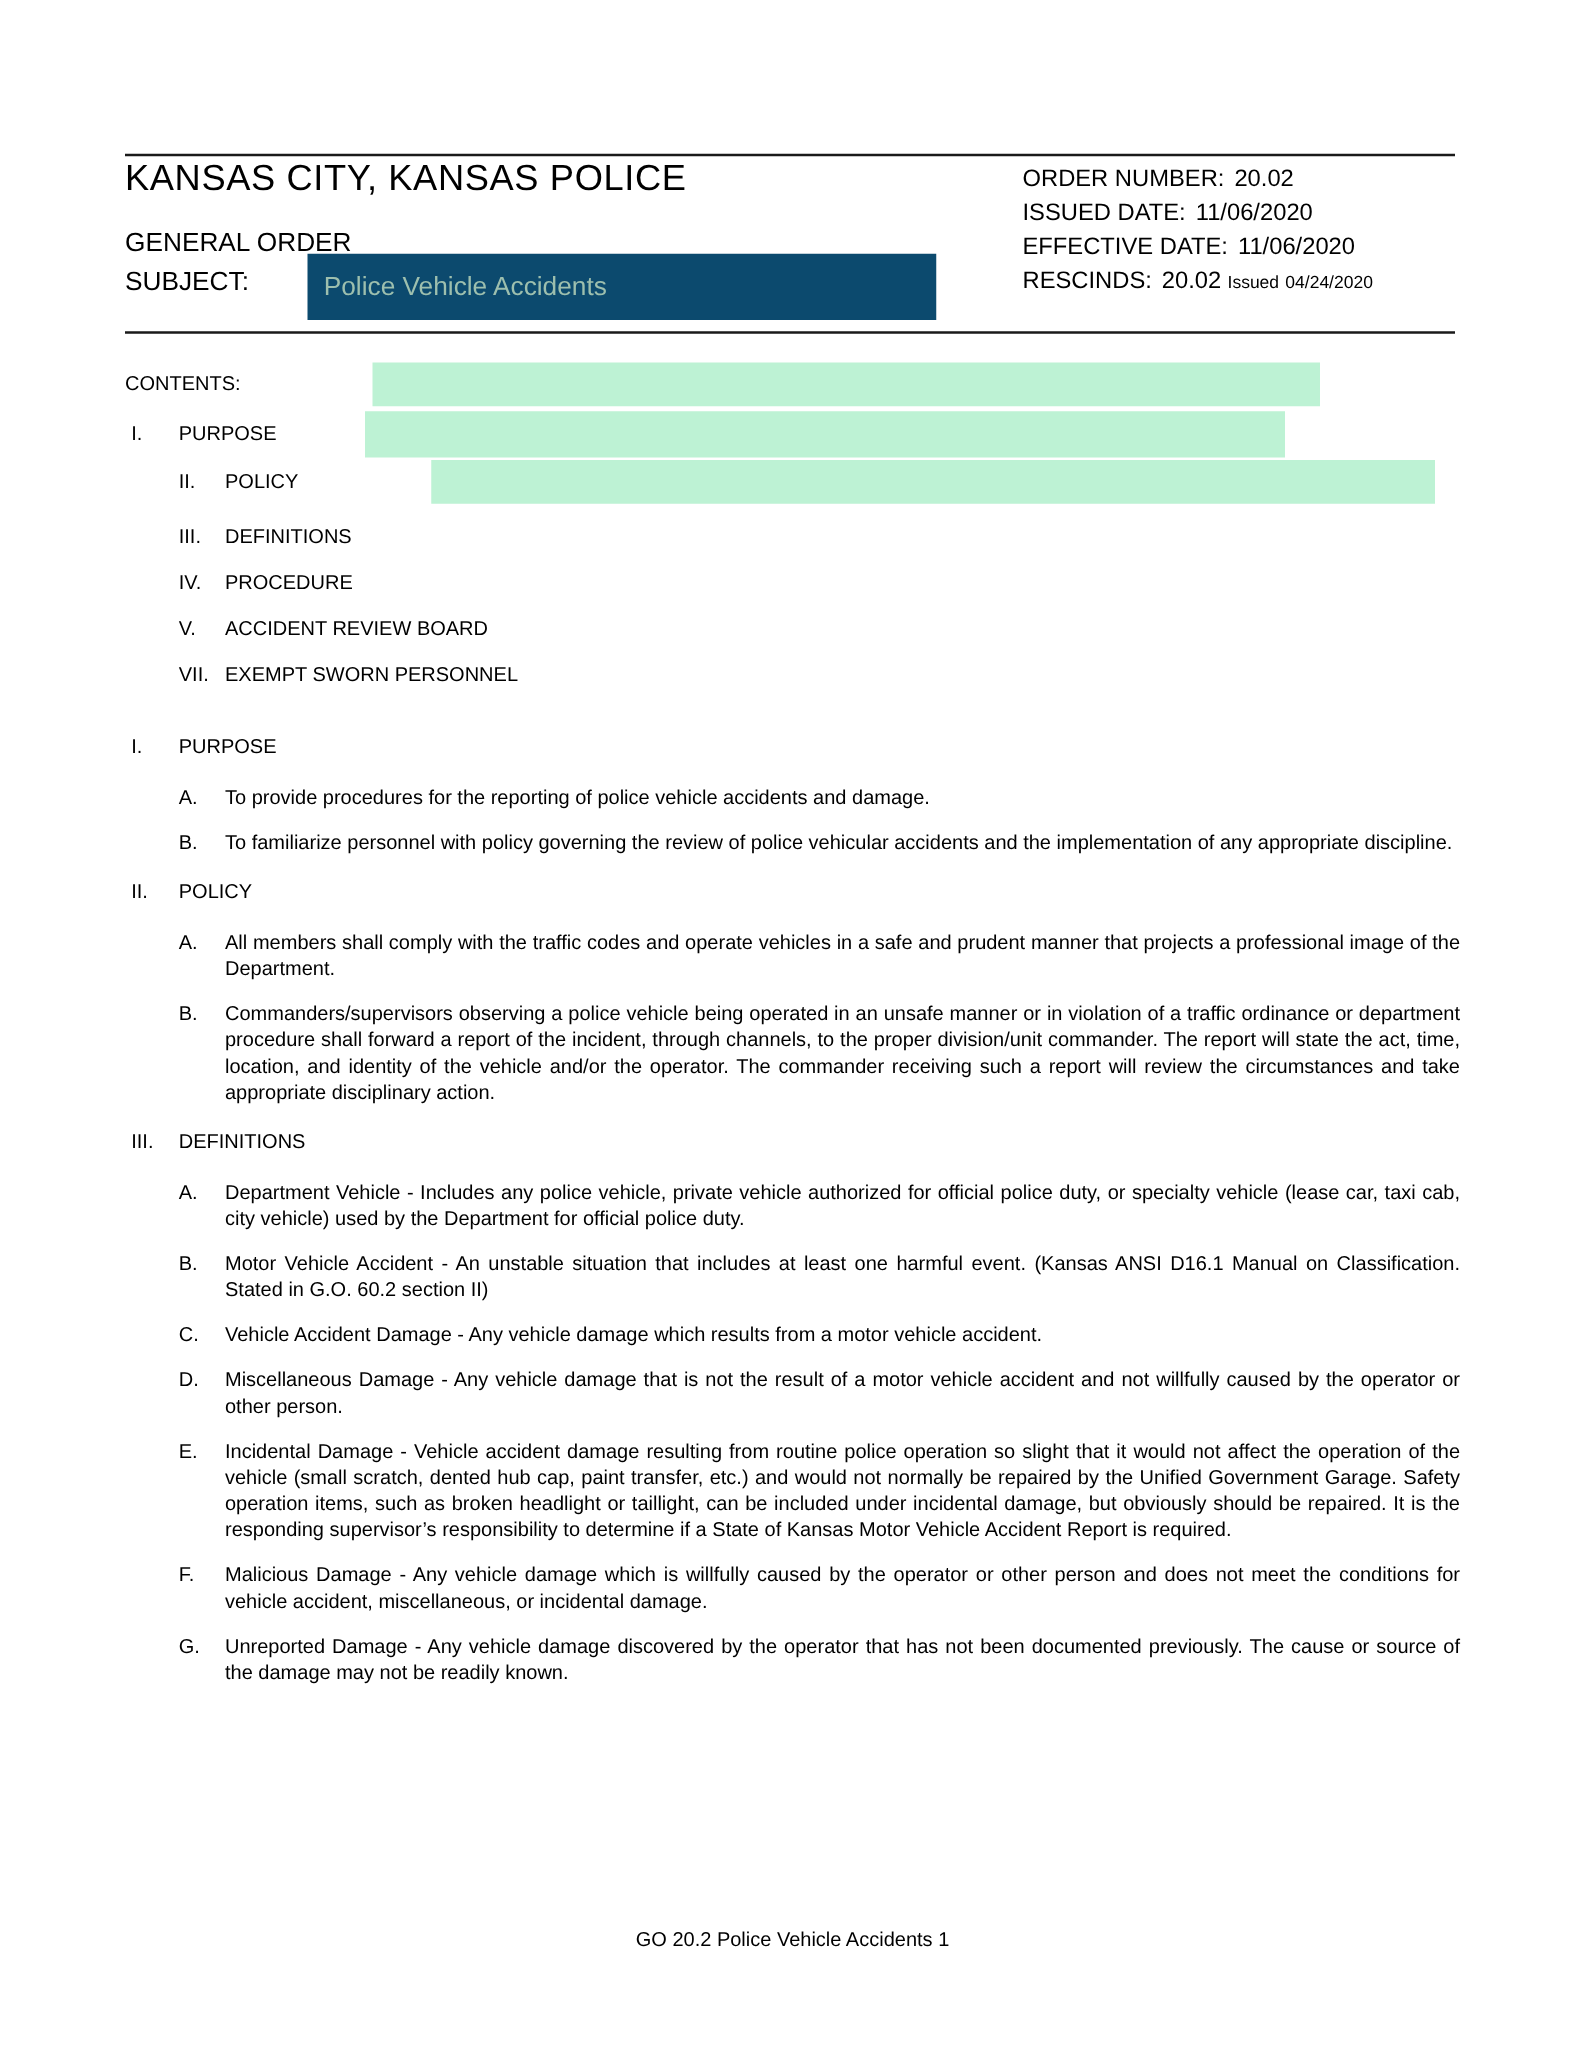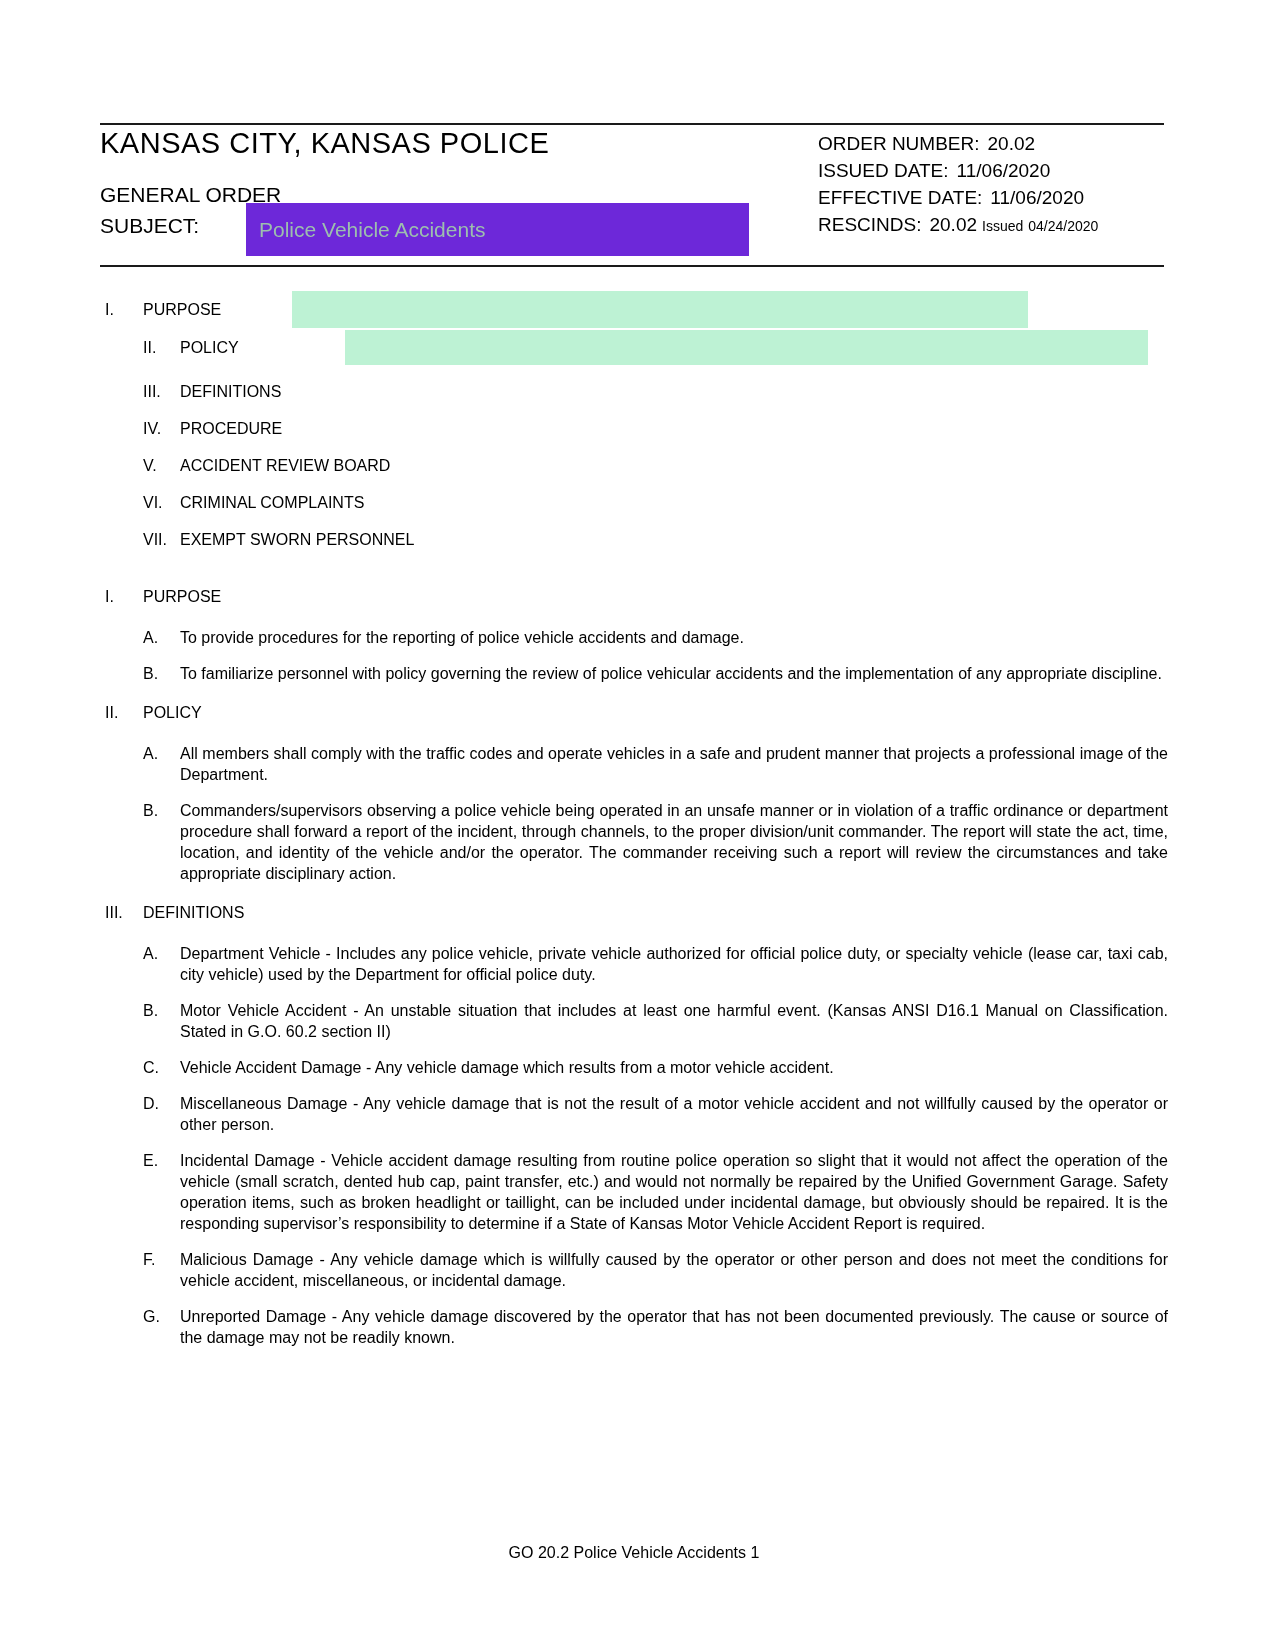--- a/index.html
+++ b/index.html
@@ -21,21 +21,21 @@
 
   .meta { position: absolute; left: 818px; top: 130px; font-size: 19px; }
   .meta-line { line-height: 27px; white-space: nowrap; }
   .meta-value { margin-left: 8px; }
   .meta-note { font-size: 14px; margin-left: 5px; }
   .meta-note-value { font-size: 14px; margin-left: 5px; }
 
   .subject-label { position: absolute; left: 100px; top: 214px; font-size: 21px; }
   .subject-highlight {
     position: absolute; left: 246px; top: 203px; width: 503px; height: 53px;
-    background: #6d28d9; display: flex; align-items: center;
+    background: #0c4a6e; display: flex; align-items: center;
   }
   .subject-text { margin-left: 13px; font-size: 21px; color: #9dbfae; }
 
   .content { position: absolute; left: 100px; top: 265px; width: 1068px; padding-top: 22px; font-size: 16px; }
 
   .ref-row { position: relative; height: 21px; line-height: 21px; }
   .ref-value { position: absolute; left: 193px; text-decoration: underline; }
 
   .hl-row { position: relative; display: flex; align-items: center; }
   .hl-block { position: absolute; top: 0; bottom: 0; background: #bdf2d4; }
@@ -93,20 +93,24 @@
   <div class="subject-highlight">
     <span class="subject-text">Police Vehicle Accidents</span>
   </div>
 
   <div class="rule rule-mid"></div>
 
   <div class="content">
 
 
 
+    <div class="hl-row contents-row">
+      <span>CONTENTS:</span>
+      <div class="hl-block contents-block"></div>
+    </div>
 
     <div class="hl-row purpose-row">
       <span class="toc-num-l1">I.</span>
       <span class="toc-label">PURPOSE</span>
       <div class="hl-block policy hl-block purpose-block"></div>
     </div>
 
     <div class="hl-row policy-row">
       <span class="toc-num-l2">II.</span>
       <span class="toc-label">POLICY</span>
@@ -119,24 +123,20 @@
     </div>
     <div class="toc-plain">
       <span class="toc-num-l2">IV.</span>
       <span class="toc-label">PROCEDURE</span>
     </div>
     <div class="toc-plain">
       <span class="toc-num-l2">V.</span>
       <span class="toc-label">ACCIDENT REVIEW BOARD</span>
     </div>
     <div class="toc-plain">
-      <span class="toc-num-l2">VI.</span>
-      <span class="toc-label">CRIMINAL COMPLAINTS</span>
-    </div>
-    <div class="toc-plain">
       <span class="toc-num-l2">VII.</span>
       <span class="toc-label">EXEMPT SWORN PERSONNEL</span>
     </div>
 
     <div class="sec-head first">
       <span class="sec-num">I.</span>
       <span>PURPOSE</span>
     </div>
     <div class="item first-item">
       <span class="item-letter">A.</span>

